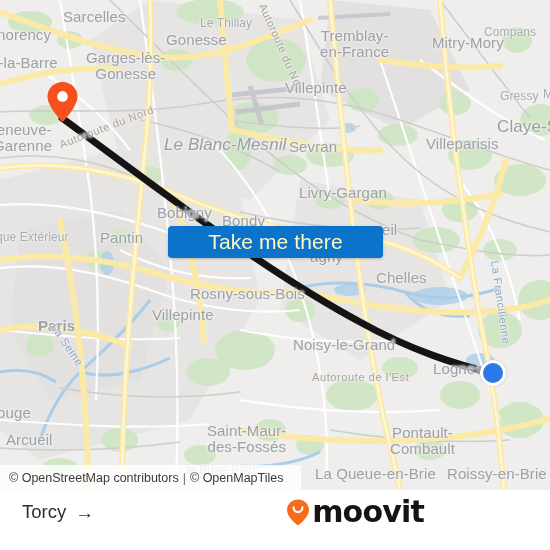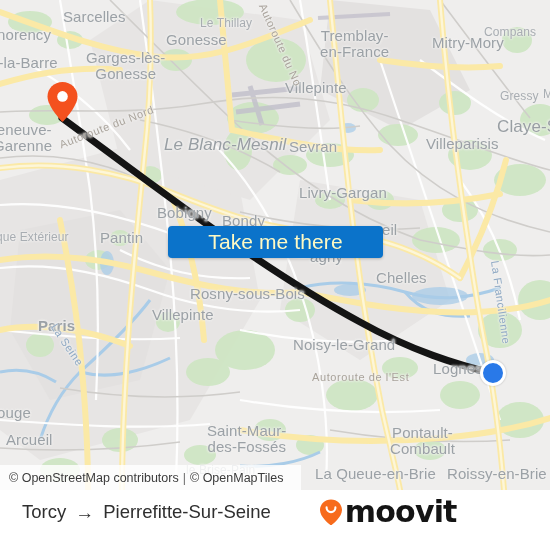--- a/index.html
+++ b/index.html
@@ -384,21 +384,20 @@
       <span class="sep">|</span>
       <span>© OpenMapTiles</span>
     </div>
   </div>
 
   <div id="footer">
 
     <div id="route-summary">
       <span>Torcy</span>
       <span class="arrow">→</span>
-      <span>Pierrefitte-Sur-Seine</span>
     </div>
 
     <div id="brand">
       <svg width="24" height="26" viewBox="0 0 24 26" xmlns="http://www.w3.org/2000/svg">
         <path d="M12,0.5 C5.9,0.5 1,5.2 1,11.1 C1,18.1 10.2,25.2 11.3,26 C11.7,26.3 12.3,26.3 12.7,26 C13.8,25.2 23,18.1 23,11.1 C23,5.2 18.1,0.5 12,0.5 Z" fill="#f76b1c"></path>
         <path d="M7.6,8.4 C7.6,11.1 9.6,13.1 12,13.1 C14.4,13.1 16.4,11.1 16.4,8.4" stroke="#ffffff" stroke-width="2.1" fill="none" stroke-linecap="round"></path>
       </svg>
       <span class="wordmark">moovit</span>
     </div>
 

